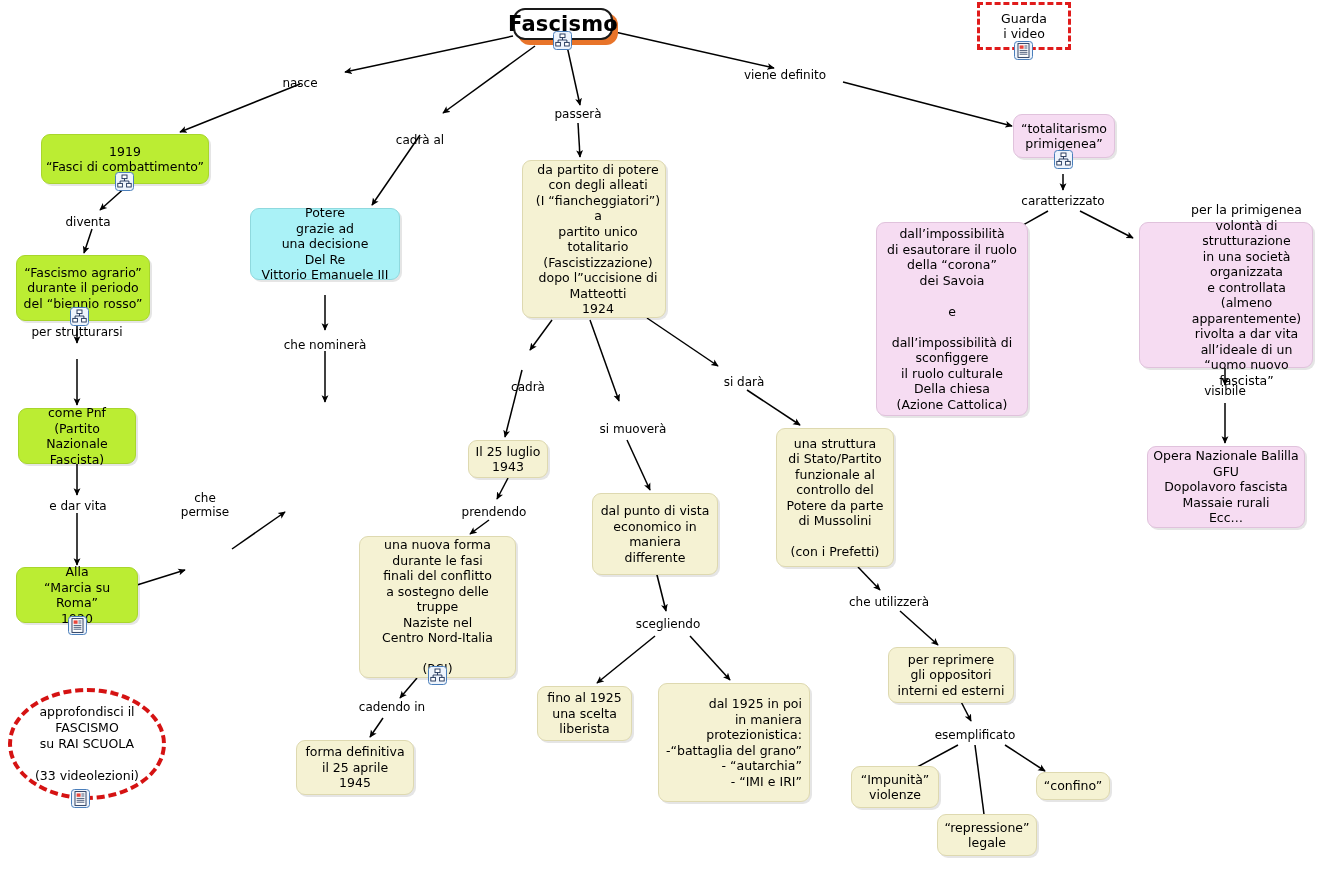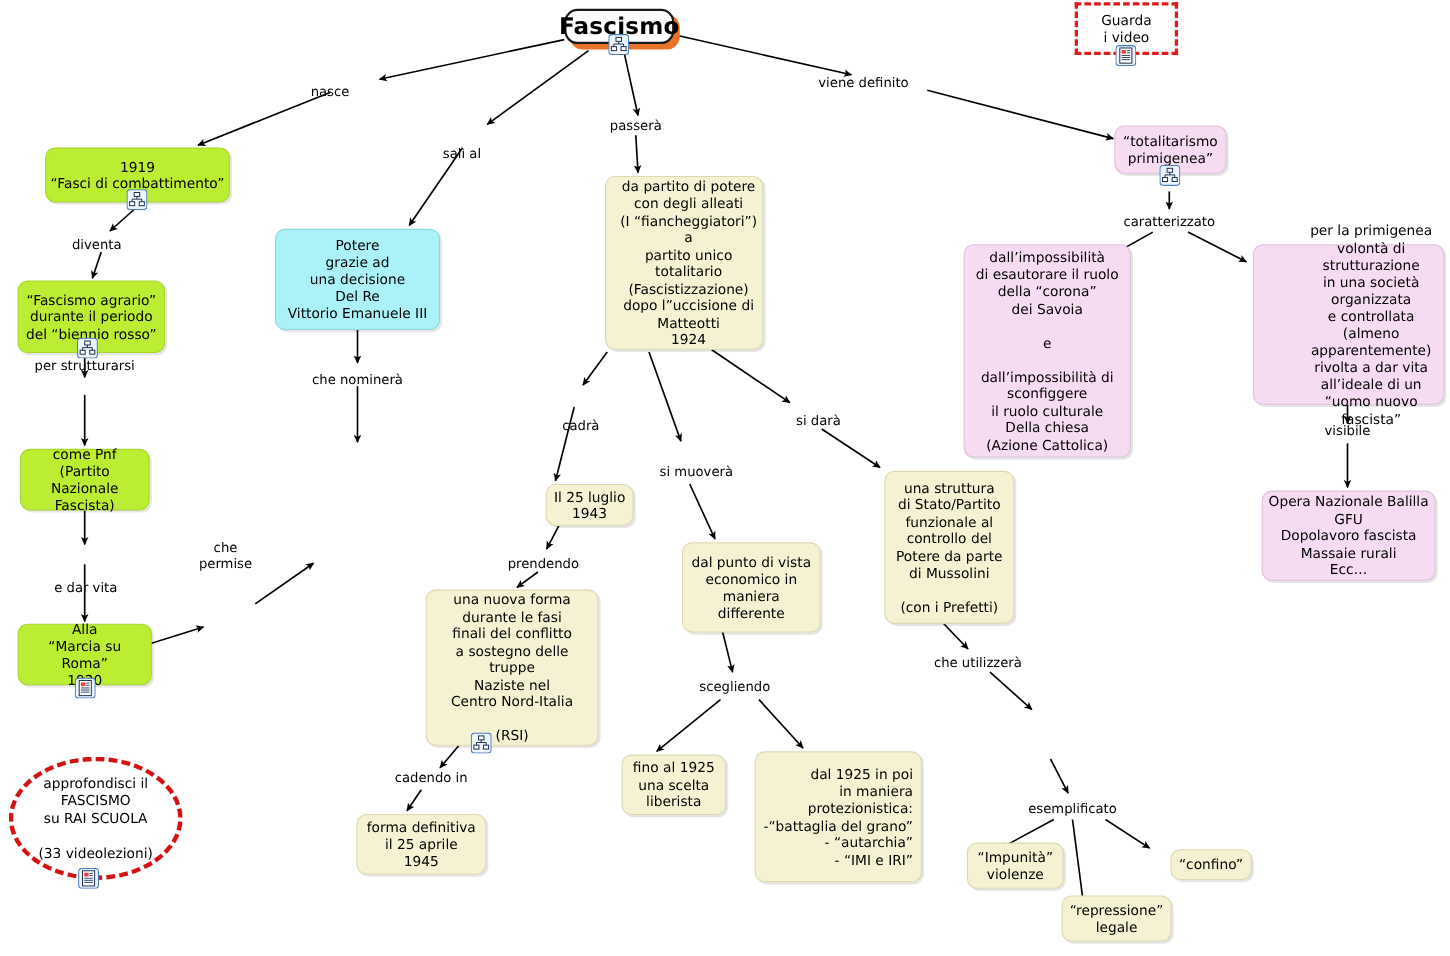--- a/index.html
+++ b/index.html
@@ -34,21 +34,21 @@
     border:2.5px solid #1a1a1a;
     border-radius:12px;
     box-shadow:5px 5px 0 #e8742a;
     font-size:21px;
     font-weight:bold;
     letter-spacing:.2px;
     line-height:24px;
   }
   .green{background:#bbed33;border-color:#a8d62c;}
   .cyan{background:#aaf2f7;border-color:#8fd9de;}
-  .yellow{background:#f5f2d3;border-color:#ded9b0;margin-left:28px;}
+  .yellow{background:#f5f2d3;border-color:#ded9b0;}
   .pink{background:#f6dcf2;border-color:#e0c2dc;}
 
   
   .callout-box{
     position:absolute;
     box-sizing:border-box;
     display:flex;align-items:center;justify-content:center;
     text-align:center;
     background:#ffffff;
     border:3px dashed #e01b1b;
@@ -220,21 +220,21 @@
   </div>
   <div class="icon-badge" style="left:68px;top:616px;">
     <svg viewBox="0 0 19 19">
         <rect x="0.5" y="0.5" width="18" height="18" rx="3" fill="#eef4fc" stroke="#4a7ebb"></rect>
         <rect x="4" y="2.6" width="11" height="13.8" fill="#fff" stroke="#1b2f55" stroke-width="0.9"></rect>
         <rect x="5.6" y="4.4" width="4" height="3.4" fill="#e9453b"></rect>
         <path d="M10.4 5 L13.4 5 M10.4 7 L13.4 7 M5.6 9.4 L13.4 9.4 M5.6 11.3 L13.4 11.3 M5.6 13.2 L13.4 13.2" stroke="#1b2f55" stroke-width="0.8"></path>
       </svg>
   </div>
 
-  <div class="node cyan" style="left:250px;top:208px;width:150px;height:92px;">
+  <div class="node cyan" style="left:250px;top:208px;width:150px;height:72px;">
     <span class="txt">Potere
 grazie ad
 una decisione
 Del Re
 Vittorio Emanuele III</span>
   </div>
 
 
   <div class="node yellow" style="left:522px;top:160px;width:144px;height:158px;">
     <span class="txt"></span>
@@ -307,20 +307,25 @@
     <span class="txt">una struttura
 di Stato/Partito
 funzionale al
 controllo del
 Potere da parte
 di Mussolini
 
 (con i Prefetti)</span>
   </div>
 
+  <div class="node yellow" style="left:888px;top:647px;width:126px;height:56px;">
+    <span class="txt">per reprimere
+gli oppositori
+interni ed esterni</span>
+  </div>
 
   <div class="node yellow" style="left:851px;top:766px;width:88px;height:42px;">
     <span class="txt">“Impunità”
 violenze</span>
   </div>
 
   <div class="node yellow" style="left:937px;top:814px;width:100px;height:42px;">
     <span class="txt">“repressione”
 legale</span>
   </div>
@@ -401,27 +406,27 @@
   <div class="icon-badge" style="left:71px;top:789px;">
     <svg viewBox="0 0 19 19">
         <rect x="0.5" y="0.5" width="18" height="18" rx="3" fill="#eef4fc" stroke="#4a7ebb"></rect>
         <rect x="4" y="2.6" width="11" height="13.8" fill="#fff" stroke="#1b2f55" stroke-width="0.9"></rect>
         <rect x="5.6" y="4.4" width="4" height="3.4" fill="#e9453b"></rect>
         <path d="M10.4 5 L13.4 5 M10.4 7 L13.4 7 M5.6 9.4 L13.4 9.4 M5.6 11.3 L13.4 11.3 M5.6 13.2 L13.4 13.2" stroke="#1b2f55" stroke-width="0.8"></path>
       </svg>
   </div>
 
   <div class="edge-label" style="left:272px;top:76px;width:56px;">nasce</div>
-  <div class="edge-label" style="left:392px;top:133px;width:56px;">salì al</div>
+  <div class="edge-label" style="left:392px;top:133px;width:56px;">cadrà al</div>
   <div class="edge-label" style="left:548px;top:107px;width:60px;">passerà</div>
   <div class="edge-label" style="left:736px;top:68px;width:98px;">viene definito</div>
 
   <div class="edge-label" style="left:45px;top:215px;width:86px;">diventa</div>
   <div class="edge-label" style="left:22px;top:325px;width:110px;">per strutturarsi</div>
-  <div class="edge-label" style="left:26px;top:499px;width:104px;margin-top:28px;">e dar vita</div>
+  <div class="edge-label" style="left:26px;top:499px;width:104px;">e dar vita</div>
   <div class="edge-label" style="left:172px;top:491px;width:66px;">che
 permise</div>
 
   <div class="edge-label" style="left:272px;top:338px;width:106px;">che nominerà</div>
 
   <div class="edge-label" style="left:500px;top:380px;width:56px;">cadrà</div>
   <div class="edge-label" style="left:592px;top:422px;width:82px;">si muoverà</div>
   <div class="edge-label" style="left:712px;top:375px;width:64px;">si darà</div>
 
   <div class="edge-label" style="left:452px;top:505px;width:84px;">prendendo</div>

